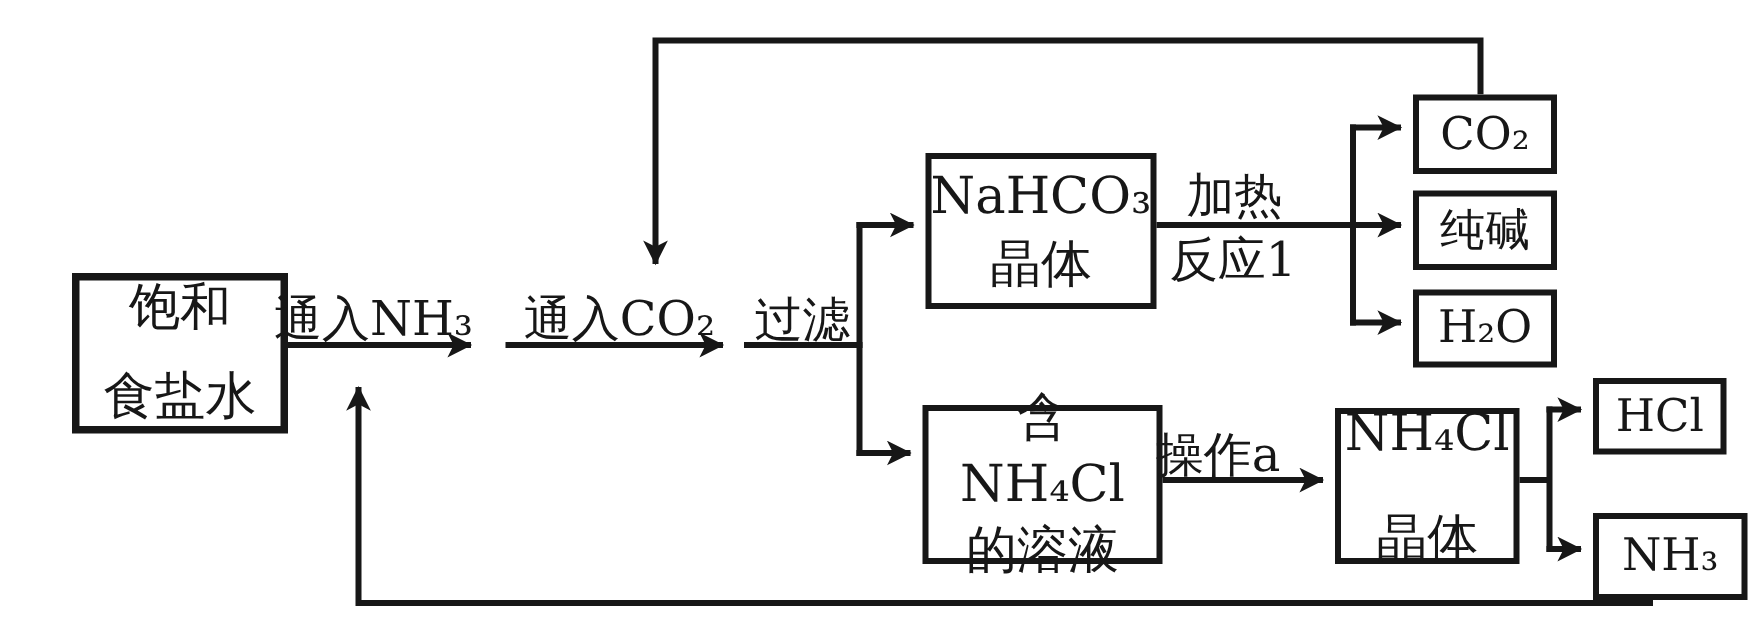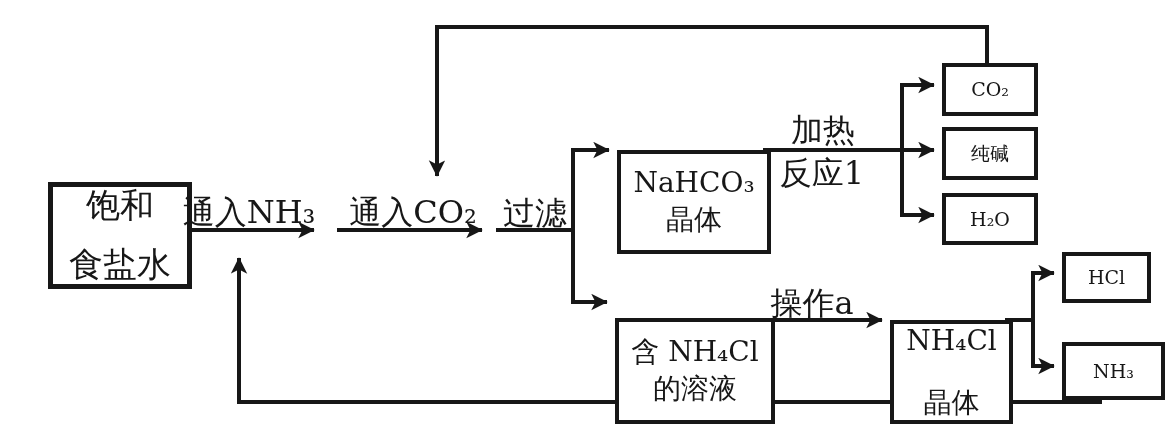--- a/index.html
+++ b/index.html
@@ -36,26 +36,25 @@
     align-items: center;
     justify-content: center;
     text-align: center;
   }
   .node--brine {
     border-width: 5px;
     font-size: 34px;
     line-height: 1.28;
   }
   .node--big {
-    font-size: 28px;
+    font-size: 34px;
     line-height: 1.32;
-    margin-top: 48px;
   }
   .node--small {
-    font-size: 19px;
+    font-size: 30px;
     line-height: 1;
   }
   .lbl {
     position: absolute;
     text-align: center;
     white-space: nowrap;
     font-size: 32px;
     line-height: 1.1;
   }
 </style>

